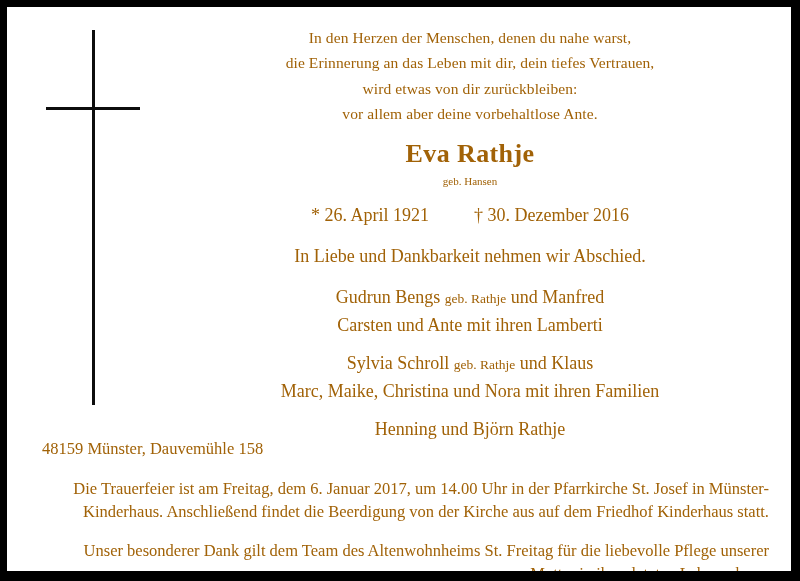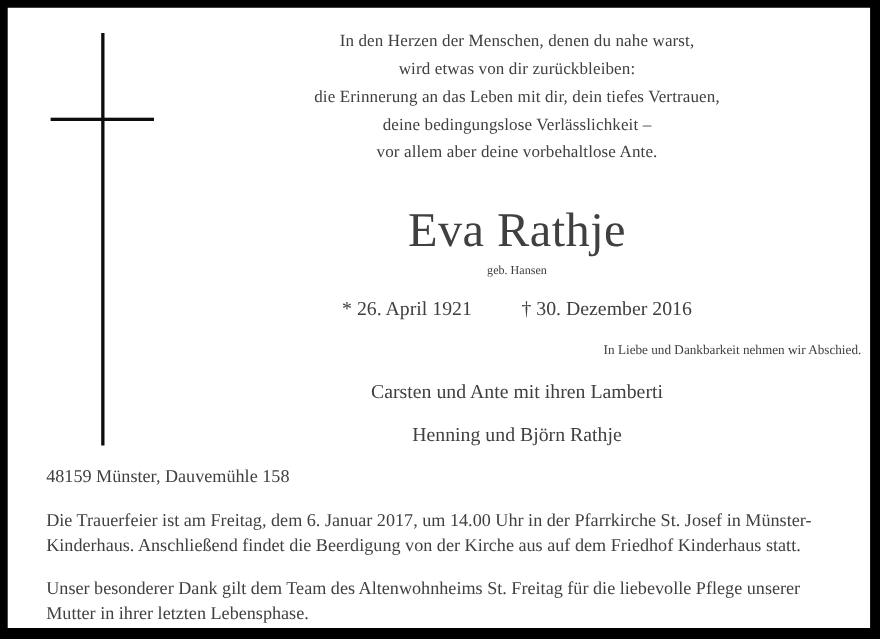--- a/index.html
+++ b/index.html
@@ -13,21 +13,21 @@
     width: 800px;
     height: 581px;
     box-sizing: border-box;
     background: #ffffff;
     border-top: 7px solid #000000;
     border-left: 7px solid #000000;
     border-right: 9px solid #000000;
     border-bottom: 10px solid #000000;
     overflow: hidden;
     font-family: "Liberation Serif", "DejaVu Serif", serif;
-    color: #404040;
+    color: #a16207;
   }
 
   .inner {
     position: relative;
     width: 100%;
     height: 100%;
     box-sizing: border-box;
   }
 
   
@@ -66,45 +66,44 @@
   }
 
   .poem {
     font-size: 15.5px;
     line-height: 1.63;
     letter-spacing: 0.1px;
   }
   .poem div { white-space: nowrap; }
 
   .name {
-    margin-top: 37px;
-    font-size: 44px;
+    margin-top: 15px;
+    font-size: 26px;
     line-height: 1;
     letter-spacing: 0.4px;
-    font-weight: normal;
+    font-weight: bold;
   }
 
   .maiden {
     margin-top: 9px;
     font-size: 11px;
     line-height: 1;
   }
 
   .dates {
     margin-top: 19px;
     font-size: 18px;
     line-height: 1;
   }
   .dates .gap { display: inline-block; width: 36px; }
 
   .farewell {
     margin-top: 23px;
-    font-size: 12px;
+    font-size: 18px;
     line-height: 1;
-    text-align: right;
   }
 
   .family {
     margin-top: 19px;
     font-size: 18px;
     line-height: 1.53;
   }
   .family .grp { margin-bottom: 11px; }
   .family .grp:last-child { margin-bottom: 18px; }
   .family .geb {
@@ -114,62 +113,66 @@
   
   .footer {
     position: absolute;
     left: 35px;
     right: 22px;
     top: 415px;
     text-align: left;
     font-size: 16.5px;
     line-height: 1.36;
   }
-  .footer .address { margin: 0 0 18px 0; }
-  .footer p { margin: 0 0 17px 0; }
+  .footer .address { margin: 16px 0 18px 0; }
+  .footer p { margin: 0 0 17px 0; text-align: right; }
   .footer p:last-child { margin-bottom: 0; }
 </style>
 </head>
 <body>
 
 <div class="notice">
   <div class="inner">
 
     <div class="cross">
       <div class="bar-v"></div>
       <div class="bar-h"></div>
     </div>
 
     <div class="memorial">
 
       <div class="poem">
         <div>In den Herzen der Menschen, denen du nahe warst,</div>
+        <div>die Erinnerung an das Leben mit dir, dein tiefes Vertrauen,</div>
         <div>wird etwas von dir zurückbleiben:</div>
-        <div>die Erinnerung an das Leben mit dir, dein tiefes Vertrauen,</div>
-        <div>deine bedingungslose Verlässlichkeit –</div>
         <div>vor allem aber deine vorbehaltlose Ante.</div>
       </div>
 
       <div class="name">Eva Rathje</div>
       <div class="maiden">geb. Hansen</div>
 
       <div class="dates">
         <span>* 26. April 1921</span>
         <span class="gap"></span>
         <span>† 30. Dezember 2016</span>
       </div>
 
       <div class="farewell">In Liebe und Dankbarkeit nehmen wir Abschied.</div>
 
       <div class="family">
 
         <div class="grp">
+          <div><span>Gudrun Bengs </span><span class="geb">geb. Rathje</span><span> und Manfred</span></div>
           <div>Carsten und Ante mit ihren Lamberti</div>
         </div>
 
+        <div class="grp">
+          <div><span>Sylvia Schroll </span><span class="geb">geb. Rathje</span><span> und Klaus</span></div>
+          <div>Marc, Maike, Christina und Nora mit ihren Familien</div>
+        </div>
 
         <div class="grp">
           <div>Henning und Björn Rathje</div>
         </div>
 
       </div>
     </div>
 
     <div class="footer">
       <div class="address">48159 Münster, Dauvemühle 158</div>

